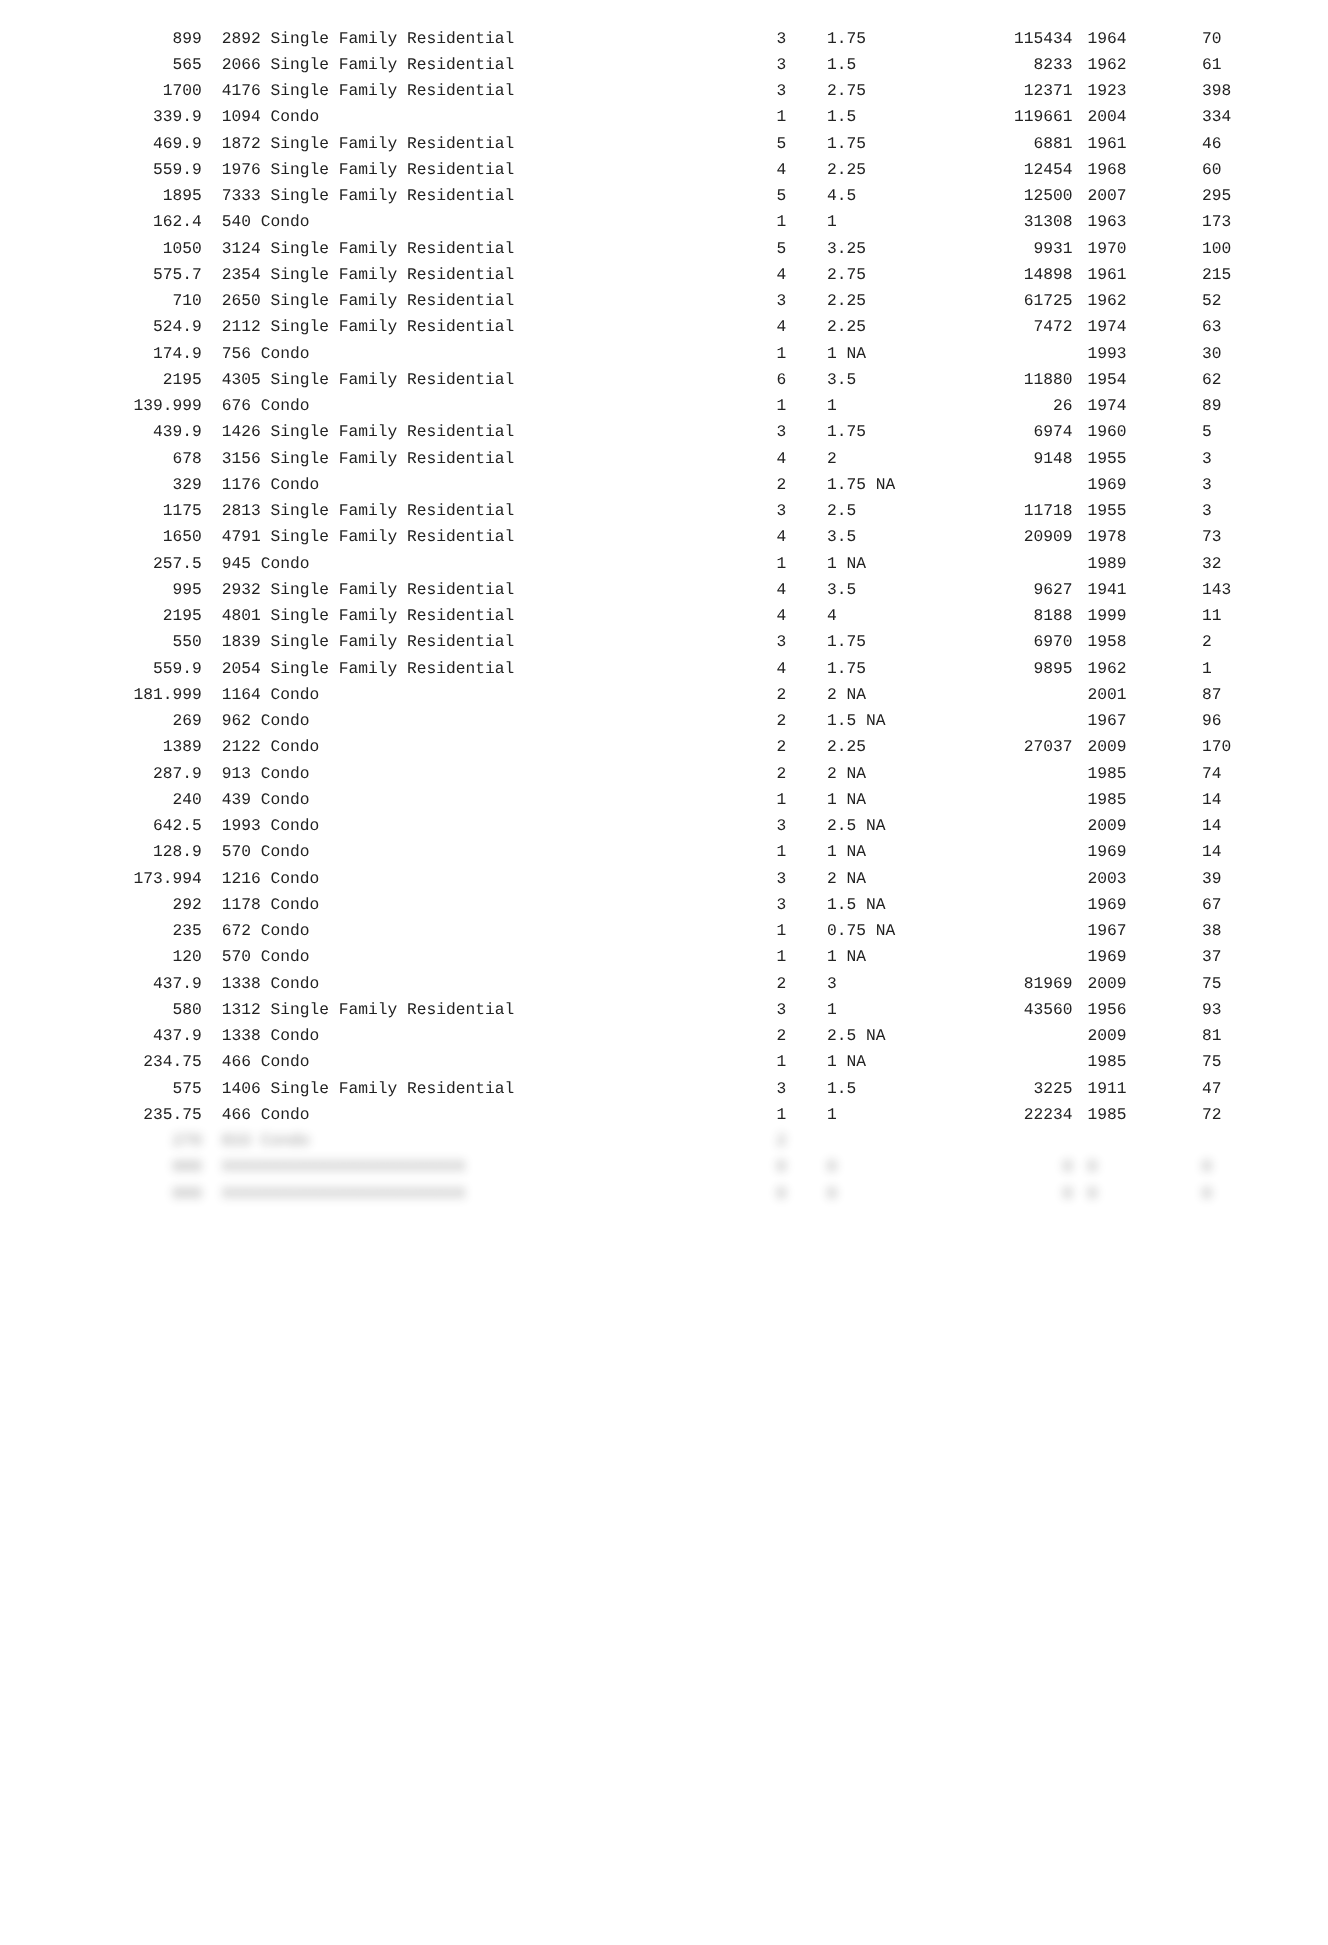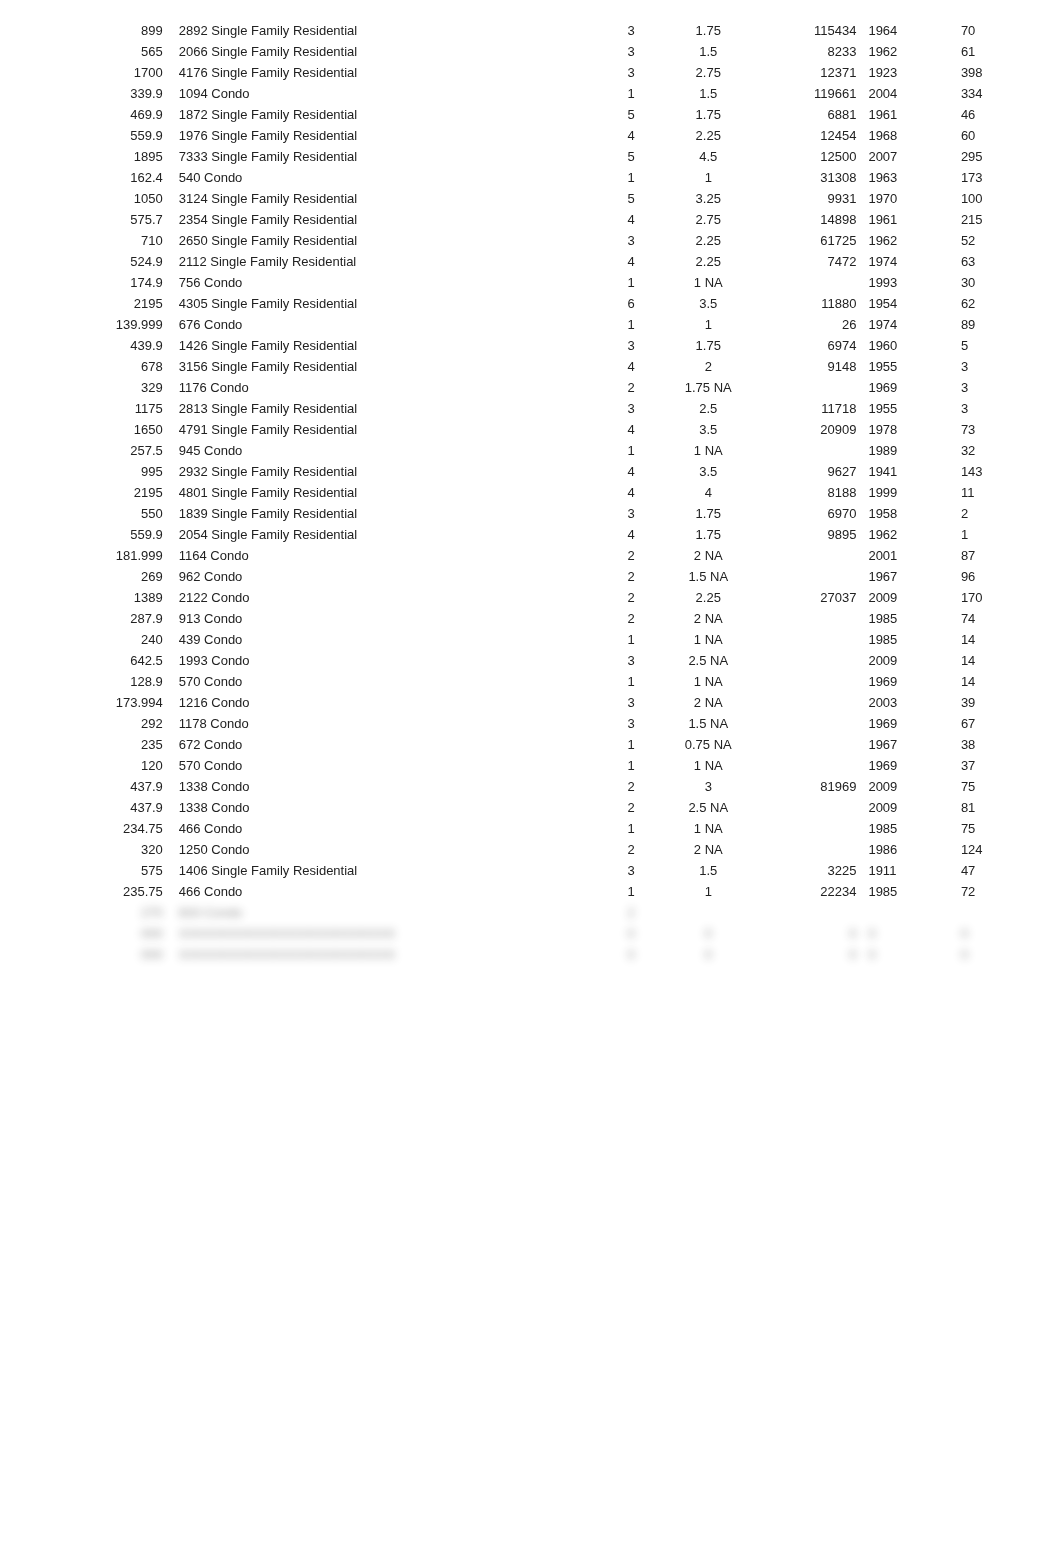--- a/index.html
+++ b/index.html
@@ -11,30 +11,31 @@
       width: 1062px;
       min-height: 1556px;
       padding: 20px 30px;
     }
     .table-container {
       width: 100%;
     }
     table {
       width: 100%;
       border-collapse: collapse;
+      font-family: Liberation Mono, monospace;
     }
     td {
       padding: 3px 6px;
       white-space: nowrap;
       vertical-align: top;
     }
     .col-price { text-align: right; width: 90px; }
     .col-address { text-align: left; width: 280px; padding-left: 10px; }
     .col-beds { text-align: center; width: 40px; }
-    .col-baths { text-align: center; width: 60px; }
+    .col-baths { text-align: left; width: 60px; }
     .col-sqft { text-align: right; width: 70px; }
     .col-year { text-align: left; width: 60px; }
     .col-days { text-align: left; width: 50px; }
     .blurred {
       filter: blur(4px);
       opacity: 0.5;
       user-select: none;
     }
   </style>
 </head>
@@ -370,45 +371,45 @@
         <tr>
           <td class="col-price">437.9</td>
           <td class="col-address">1338 Condo</td>
           <td class="col-beds">2</td>
           <td class="col-baths">3</td>
           <td class="col-sqft">81969</td>
           <td class="col-year">2009</td>
           <td class="col-days">75</td>
         </tr>
         <tr>
+          <td class="col-price">580</td>
+          <td class="col-address">1312 Single Family Residential</td>
+          <td class="col-beds">3</td>
+          <td class="col-baths">1</td>
+          <td class="col-sqft">43560</td>
+          <td class="col-year">1956</td>
+          <td class="col-days">93</td>
+        </tr>
+        <tr>
           <td class="col-price">437.9</td>
           <td class="col-address">1338 Condo</td>
           <td class="col-beds">2</td>
           <td class="col-baths">2.5 NA</td>
           <td class="col-sqft"></td>
           <td class="col-year">2009</td>
           <td class="col-days">81</td>
         </tr>
         <tr>
           <td class="col-price">234.75</td>
           <td class="col-address">466 Condo</td>
           <td class="col-beds">1</td>
           <td class="col-baths">1 NA</td>
           <td class="col-sqft"></td>
           <td class="col-year">1985</td>
           <td class="col-days">75</td>
-        </tr>
-        <tr>
-          <td class="col-price">320</td>
-          <td class="col-address">1250 Condo</td>
-          <td class="col-beds">2</td>
-          <td class="col-baths">2 NA</td>
-          <td class="col-sqft"></td>
-          <td class="col-year">1986</td>
-          <td class="col-days">124</td>
         </tr>
         <tr>
           <td class="col-price">575</td>
           <td class="col-address">1406 Single Family Residential</td>
           <td class="col-beds">3</td>
           <td class="col-baths">1.5</td>
           <td class="col-sqft">3225</td>
           <td class="col-year">1911</td>
           <td class="col-days">47</td>
         </tr>

